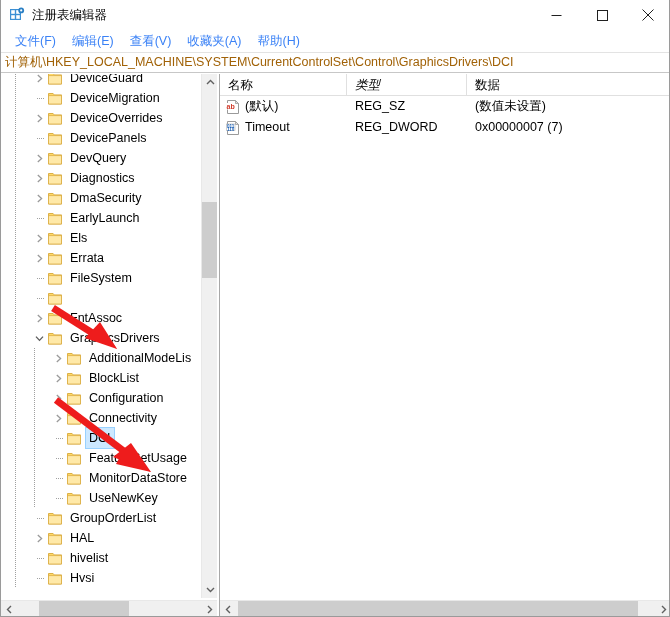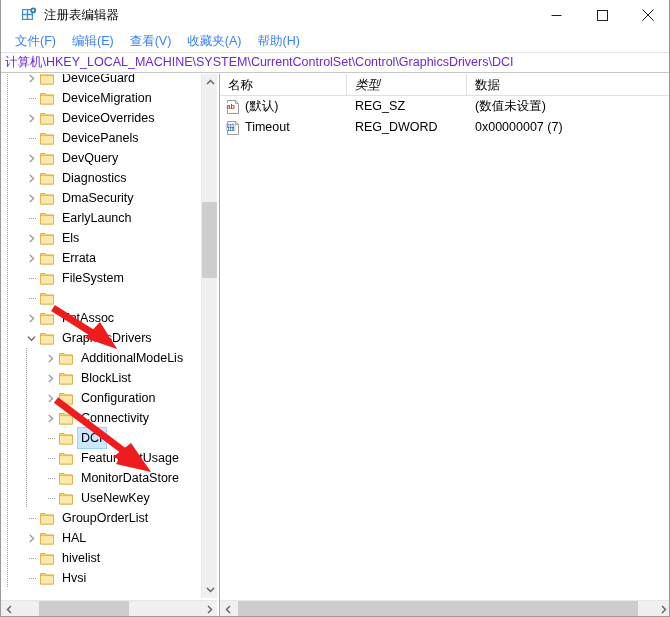--- a/index.html
+++ b/index.html
@@ -19,21 +19,21 @@
     border-top: none;
     overflow: hidden;
   }
 
   
   #titlebar {
     position: absolute; top: 0; left: 0;
     width: 670px; height: 30px;
     background: #ffffff;
     border-bottom: 1px solid #ffffff;
-    display: flex; align-items: center; padding-left: 12px;
+    display: flex; align-items: center;
   }
   #app-icon {
     width: 16px; height: 16px;
     margin-left: 8px; margin-right: 7px;
     position: relative; flex: none;
   }
   #title-text {
     font-size: 12.5px; color: #000000;
     line-height: 30px;
     white-space: nowrap;
@@ -66,21 +66,21 @@
   
   #addressbar {
     position: absolute; top: 52px; left: 0;
     width: 670px; height: 21px;
     background: #ffffff;
     border-top: 1px solid #e3e3e3;
     border-bottom: 1px solid #c7c7c7;
     display: flex; align-items: center;
   }
   #address-text {
-    font-size: 12.5px; color: #6d28d9;
+    font-size: 12.5px; color: #a16207;
     padding-left: 4px;
     white-space: nowrap;
     overflow: hidden;
   }
 
   
   #panes {
     position: absolute; top: 74px; left: 0;
     width: 670px; height: 543px;
     background: #ffffff;
@@ -94,21 +94,21 @@
     background: #ffffff;
     overflow: hidden;
   }
   #treeview {
     position: absolute; left: 0; top: 0;
     width: 200px; height: 524px;
     overflow: hidden;
     background: #ffffff;
   }
   #treescroll {
-    position: absolute; left: 0; top: -6px;
+    position: absolute; left: 8px; top: -6px;
     width: 320px;
     text-align: right;
   }
   .trow {
     height: 20px;
     display: flex; align-items: center;
     white-space: nowrap;
     position: relative;
   }
   .tlabel {

